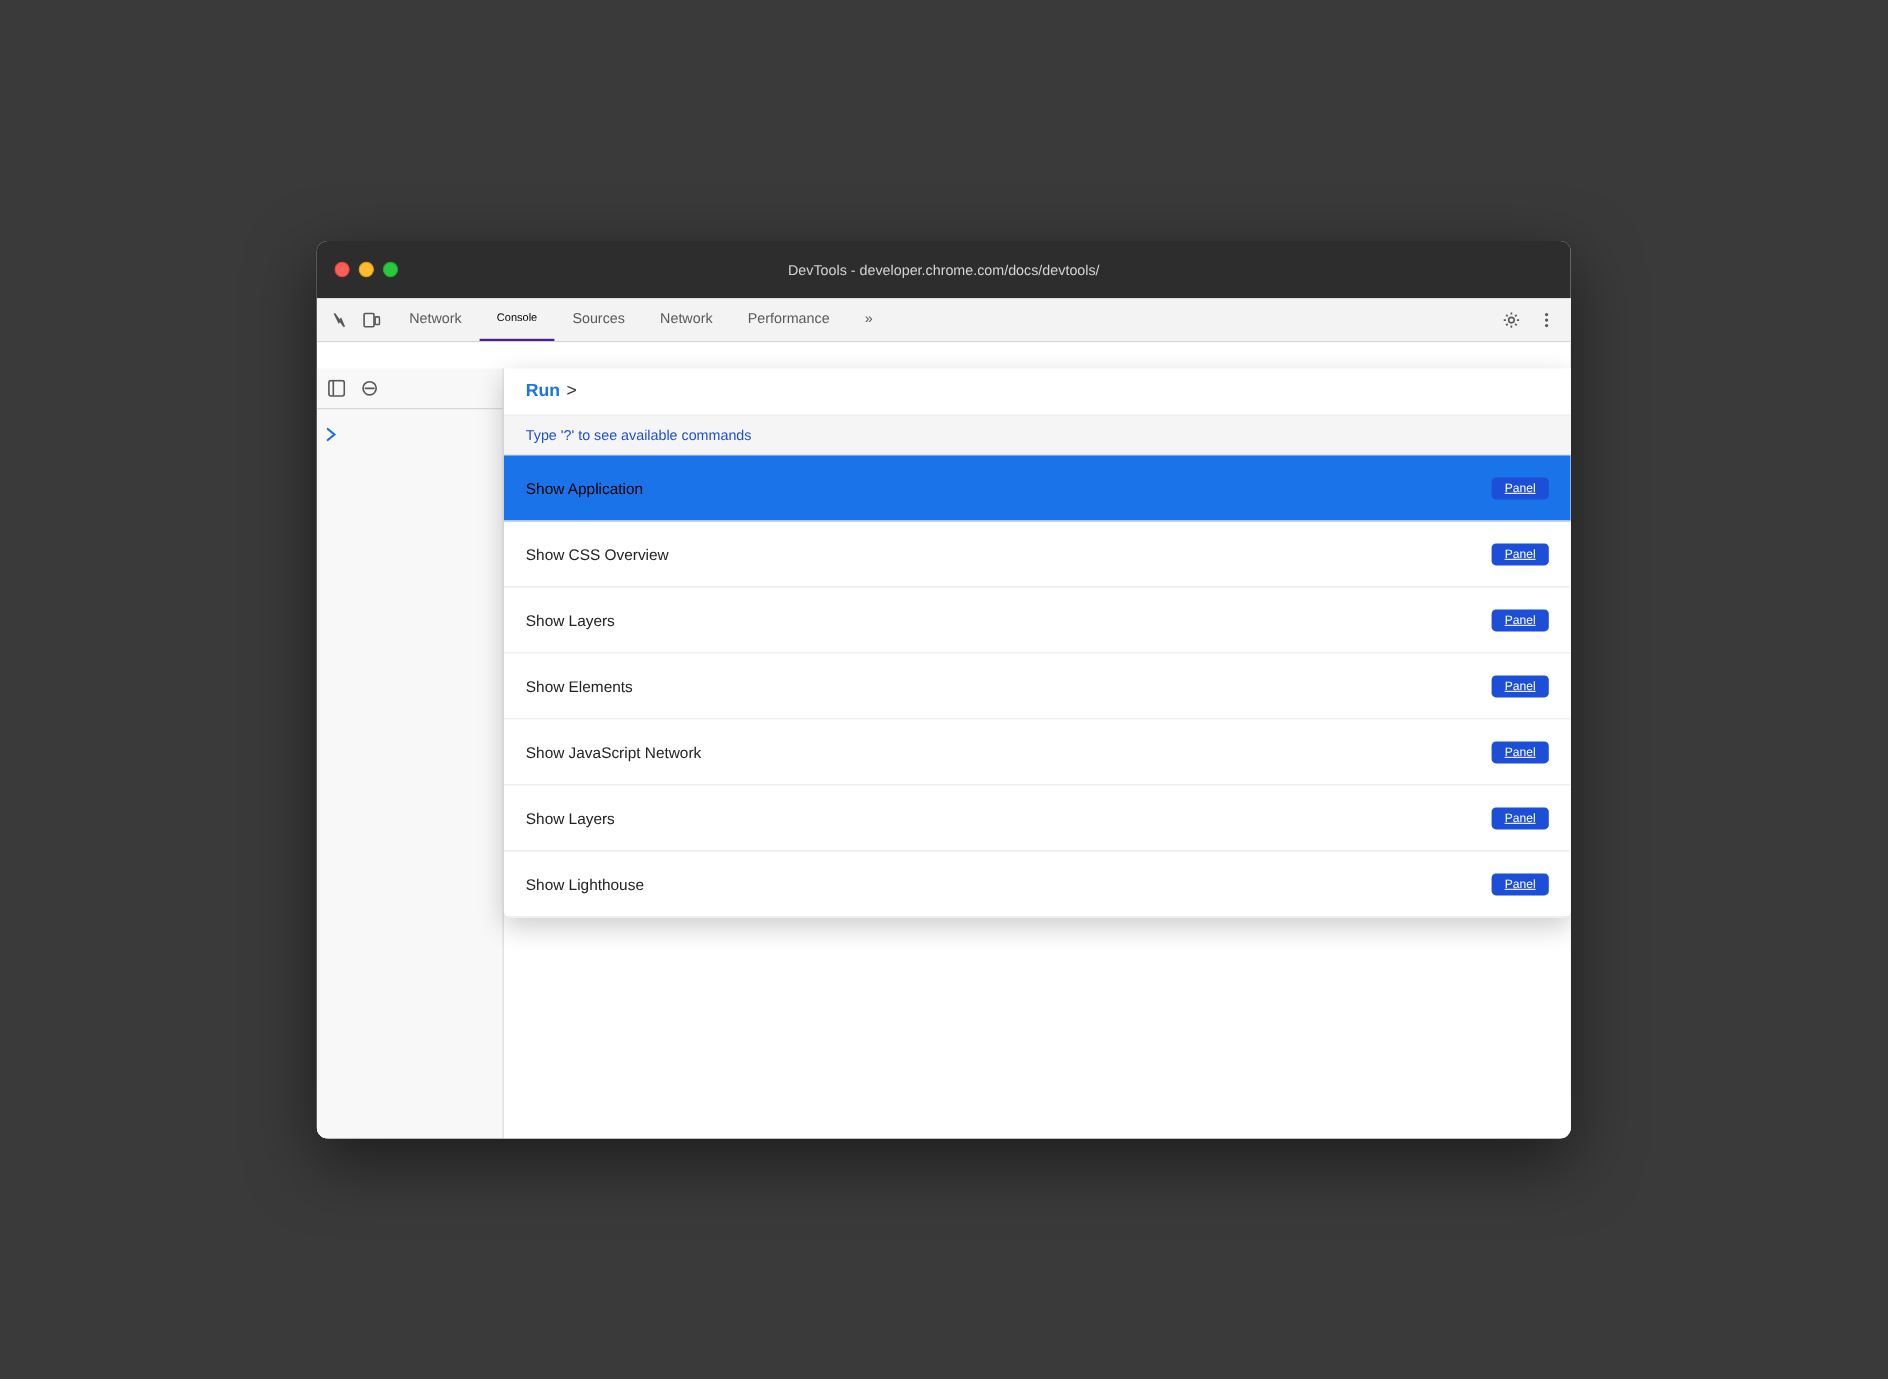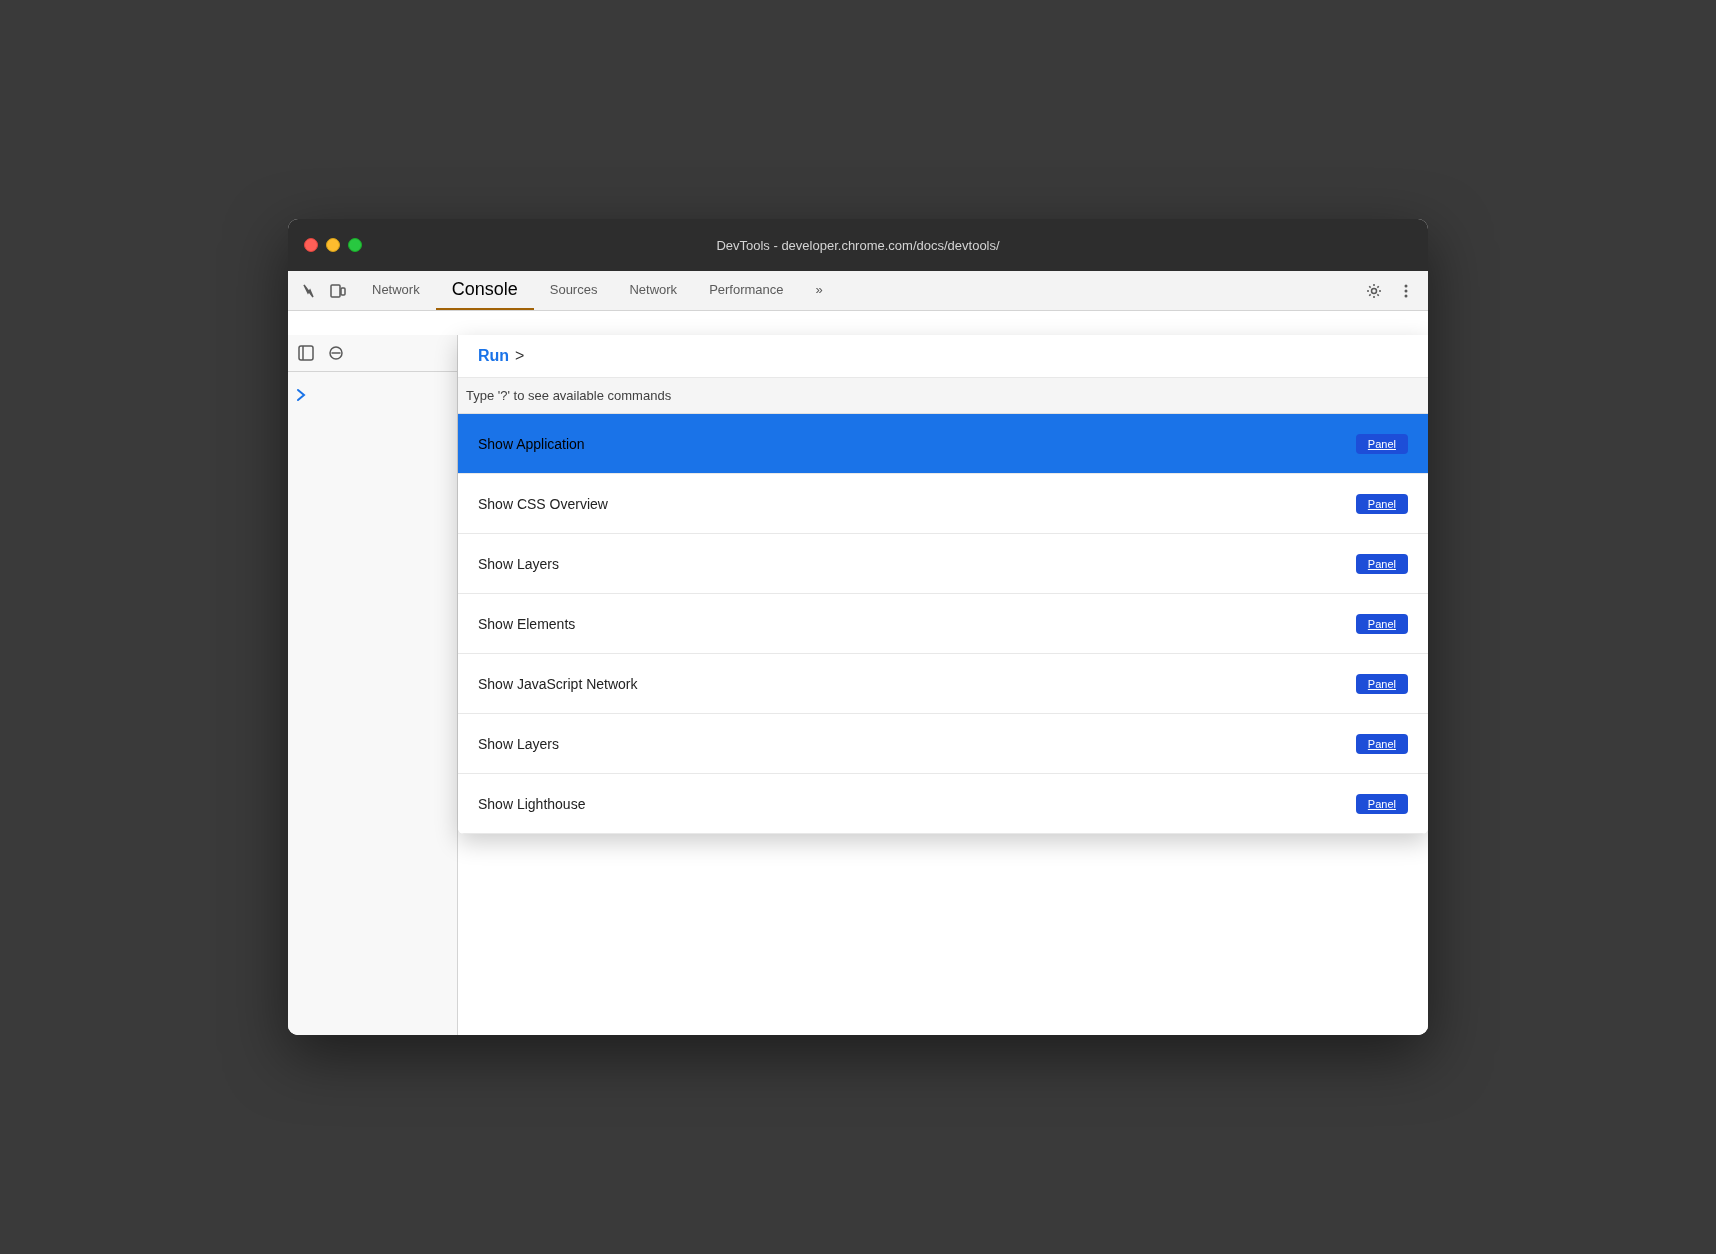--- a/index.html
+++ b/index.html
@@ -185,23 +185,23 @@
       flex: 1;
       background: transparent;
     }
 
     .command-input::placeholder {
       color: #999;
     }
 
     .hint-row {
       background: #f5f5f5;
-      padding: 10px 8px;
+      padding: 10px 20px;
       font-size: 13px;
-      color: #404040;
+      color: #1d4ed8;
       border-bottom: 1px solid #e0e0e0;
     }
 
     .command-list {
       background: white;
     }
 
     .command-item {
       display: flex;
       align-items: center;
@@ -262,21 +262,21 @@
       </button>
       <button class="toolbar-icon-btn">
         <svg width="16" height="16" viewBox="0 0 16 16">
           <rect x="1" y="2" width="9" height="12" rx="1" stroke="#5a5a5a" stroke-width="1.5" fill="none"></rect>
           <rect x="11" y="5" width="4" height="7" rx="1" stroke="#5a5a5a" stroke-width="1.5" fill="none"></rect>
         </svg>
       </button>
 
       <div style="display:flex; align-items:flex-end; height:100%; margin-left:4px;">
         <div class="tab" style="height:100%; display:flex; align-items:center; font-size:13px;">Network</div>
-        <div class="tab active" style="height:100%; display:flex; align-items:center; font-size:18px; border-bottom:2px solid #a16207; font-weight:500;">Console</div>
+        <div class="tab active" style="height:100%; display:flex; align-items:center; font-size:10px; border-bottom:2px solid #4c1d95; font-weight:500;">Console</div>
         <div class="tab" style="height:100%; display:flex; align-items:center; font-size:13px;">Sources</div>
         <div class="tab" style="height:100%; display:flex; align-items:center; font-size:13px;">Network</div>
         <div class="tab" style="height:100%; display:flex; align-items:center; font-size:13px;">Performance</div>
         <div class="tab" style="height:100%; display:flex; align-items:center; font-size:13px;">»</div>
       </div>
 
       <div style="margin-left:auto; display:flex; gap:4px; align-items:center;">
         <button class="icon-btn">
           <svg width="16" height="16" viewBox="0 0 16 16">
             <circle cx="8" cy="8" r="2.5" stroke="#5a5a5a" stroke-width="1.5" fill="none"></circle>

